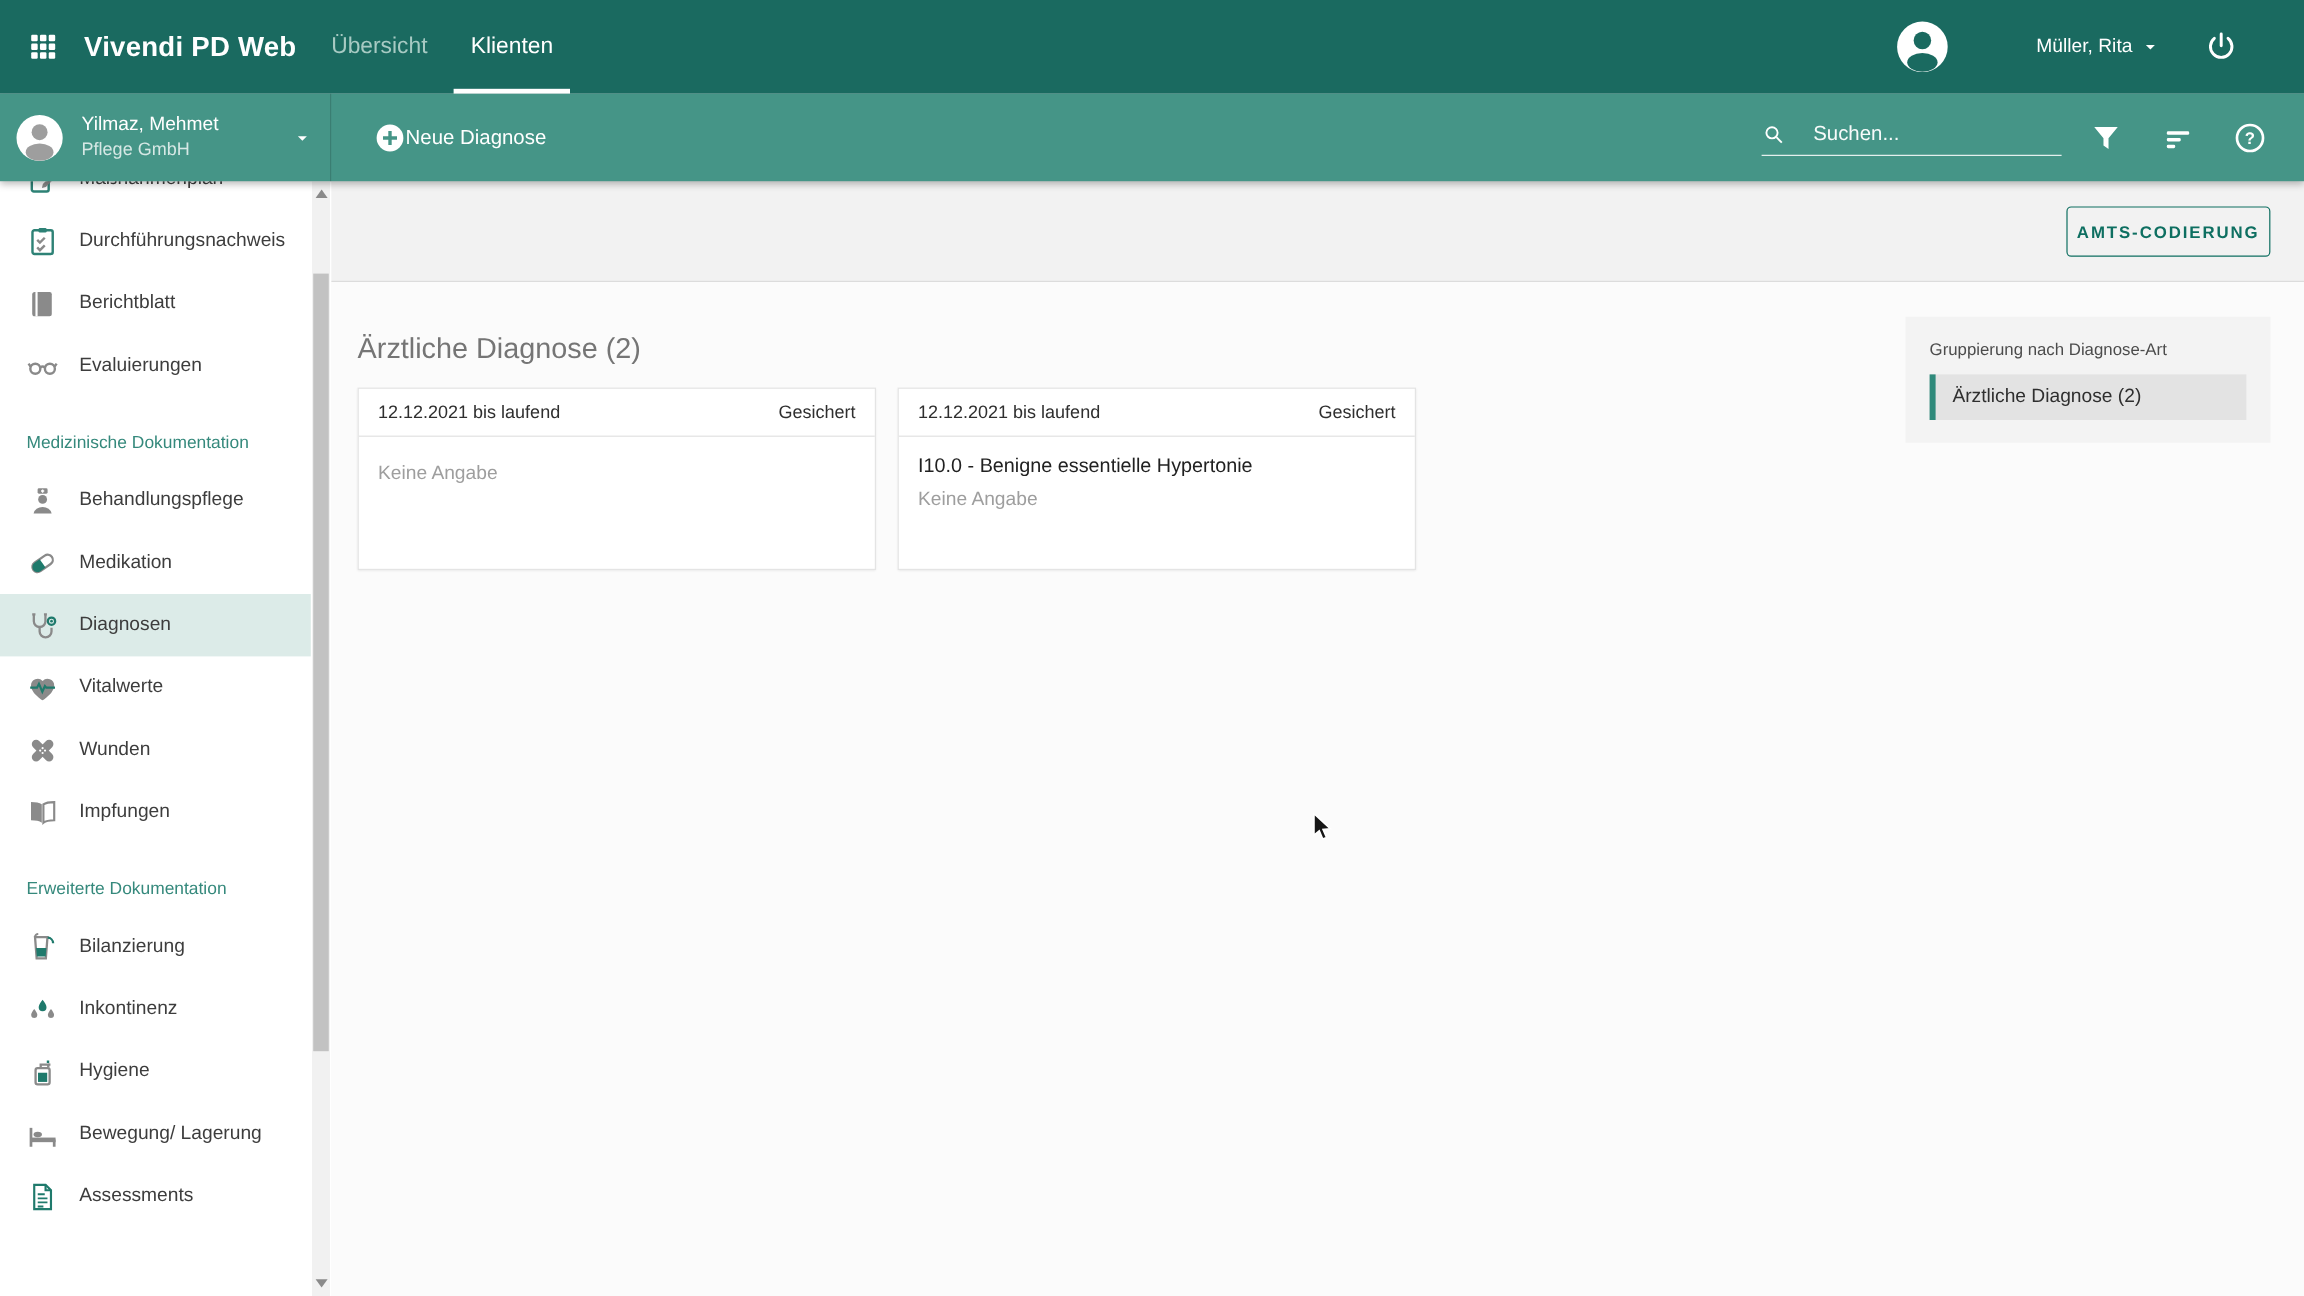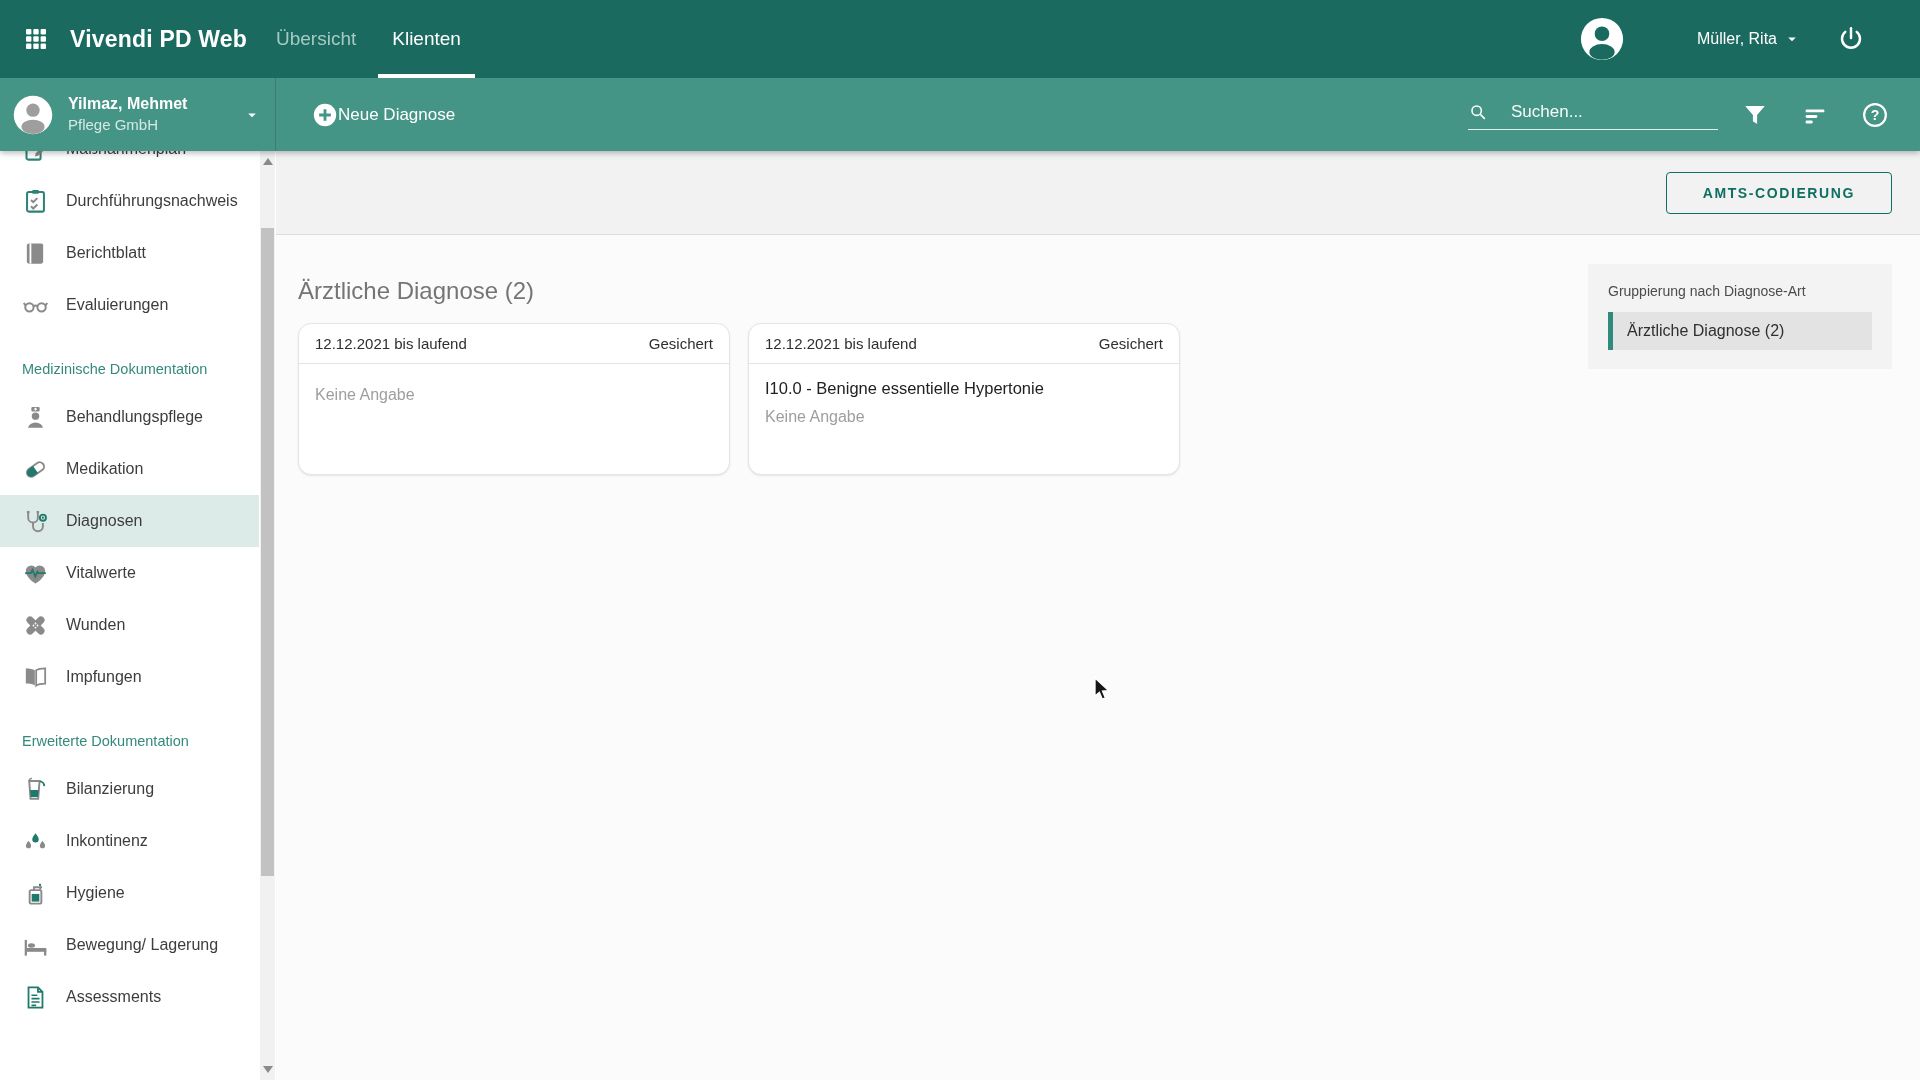--- a/index.html
+++ b/index.html
@@ -20,21 +20,21 @@
   .top-right{position:absolute;right:55px;top:0;height:100%;display:flex;align-items:center}
   .avatar-top{width:46px;height:46px;margin-right:72px;cursor:pointer}
   .user-name{font-size:16px;white-space:nowrap}
   .user-caret{width:18px;height:18px;margin-left:6px;cursor:pointer}
   .power-btn{width:28px;height:28px;margin-left:36px;cursor:pointer}
   
   .toolbar{position:absolute;left:0;top:78px;width:1920px;height:73px;background:#459587;color:#fff;display:flex;align-items:center;box-shadow:0 2px 6px rgba(0,0,0,.28);z-index:5}
   .client-card{width:276px;height:100%;display:flex;align-items:center;box-sizing:border-box;padding-left:12px;border-right:1px solid rgba(0,0,0,.15);position:relative;cursor:pointer;flex:none}
   .client-avatar{width:42px;height:42px;flex:none}
   .client-meta{margin-left:14px;line-height:1.3}
-  .client-name{font-size:16px;font-weight:700;white-space:nowrap}
+  .client-name{font-size:16px;font-weight:400;white-space:nowrap}
   .client-org{font-size:15px;color:rgba(255,255,255,.78);white-space:nowrap}
   .client-caret{position:absolute;right:14px;width:18px;height:18px}
   .new-btn{display:flex;align-items:center;margin-left:36px;font-size:17px;cursor:pointer;background:none;border:none;color:#fff;font-family:inherit;padding:0}
   .plus-ic{width:26px;height:26px}
   .search{position:absolute;left:1468px;top:24px;width:250px;display:flex;align-items:center;gap:23px;border-bottom:1px solid rgba(255,255,255,.85);padding-bottom:7px}
   .search-ic{width:20px;height:20px;flex:none}
   .search input{background:transparent;border:none;outline:none;color:#fff;font-size:17px;width:100%;font-family:inherit;padding:0}
   .search input::placeholder{color:rgba(255,255,255,.96);opacity:1}
   .tool-icons{position:absolute;right:31px;top:0;height:100%;display:flex;align-items:center;gap:32px}
   .tool-icons .tic{width:28px;height:28px;cursor:pointer}
@@ -48,25 +48,25 @@
   .nav-label{white-space:nowrap}
   .nav-section{height:44px;margin-top:16px;display:flex;align-items:center;padding-left:22px;font-size:14.5px;color:#35897c;white-space:nowrap}
   .scrollbar{position:absolute;right:1px;top:0;bottom:0;width:15px;background:#f1f1f1}
   .sb-arrow{position:absolute;left:2.5px;width:0;height:0;border-left:5px solid transparent;border-right:5px solid transparent;cursor:pointer}
   .sb-up{top:7px;border-bottom:7px solid #8a8a8a}
   .sb-down{bottom:7px;border-top:7px solid #8a8a8a}
   .sb-thumb{position:absolute;left:1px;width:13px;top:77px;height:648px;background:#c2c2c2;cursor:pointer}
   
   .main{position:absolute;left:276px;top:151px;right:0;bottom:0;background:#fbfbfb}
   .strip{height:83px;background:#f2f2f2;border-bottom:1px solid #dcdcdc;position:relative}
-  .amts-btn{position:absolute;right:28px;top:21px;height:42px;padding:0 36px;background:transparent;border:1px solid #0e6f61;border-radius:4px;color:#0e6f61;font-size:14px;font-weight:700;letter-spacing:1.6px;font-family:inherit;cursor:pointer}
+  .amts-btn{position:absolute;right:28px;top:21px;height:42px;padding:0 8px;background:transparent;border:1px solid #0e6f61;border-radius:4px;color:#0e6f61;font-size:14px;font-weight:700;letter-spacing:1.6px;font-family:inherit;cursor:pointer}
   .content{position:relative;padding:26px 0 0 22px}
   .heading{font-size:24px;color:#757575;font-weight:400}
   .cards{display:flex;gap:18px;margin-top:18px}
-  .card{width:432px;min-height:152px;background:#fff;border:1px solid #e4e4e4;border-radius:13px;box-shadow:0 1px 2px rgba(0,0,0,.09);box-sizing:border-box;cursor:pointer}
+  .card{width:432px;min-height:152px;background:#fff;border:1px solid #e4e4e4;border-radius:0;box-shadow:0 1px 2px rgba(0,0,0,.09);box-sizing:border-box;cursor:pointer}
   .card-head{display:flex;justify-content:space-between;align-items:center;padding:11px 16px;border-bottom:1px solid #e2e2e2;font-size:15px;color:#2f2f2f}
   .card-body{padding:13px 16px 16px}
   .card-title{font-size:16.5px;color:#212121;line-height:1.35;max-width:360px}
   .card-note{font-size:16px;color:#9e9e9e;margin-top:9px}
   .group-panel{position:absolute;top:113px;right:28px;width:304px;background:#f3f3f3;padding:19px 20px;box-sizing:border-box}
   .group-label{font-size:14px;color:#4c4c4c}
   .group-item{margin-top:13px;background:#e3e3e3;border-left:5px solid #2f8a7b;padding:10px 14px;font-size:16px;color:#2f2f2f;cursor:pointer}
   
   .cursor{position:absolute;left:1093px;top:677px;z-index:50;pointer-events:none}
 </style>

